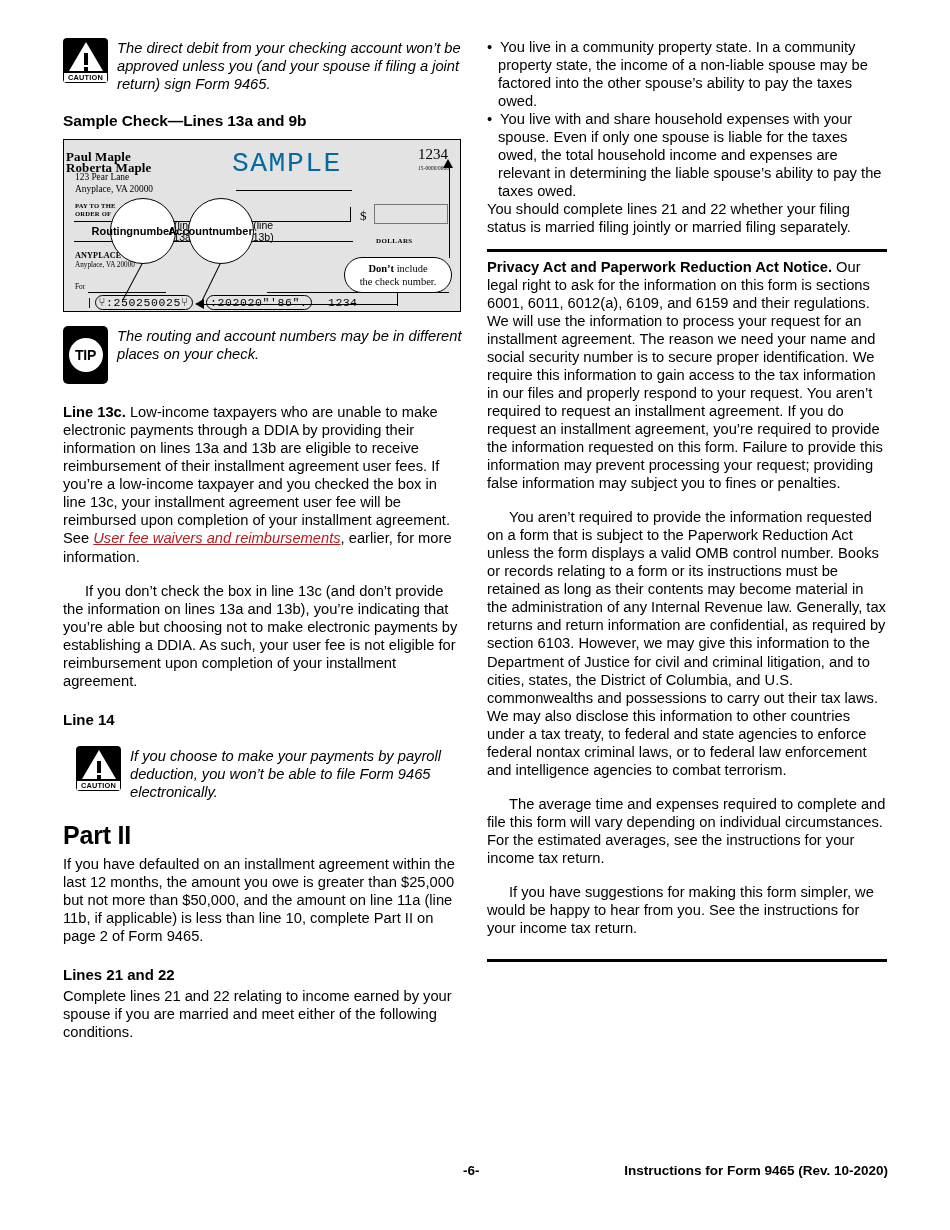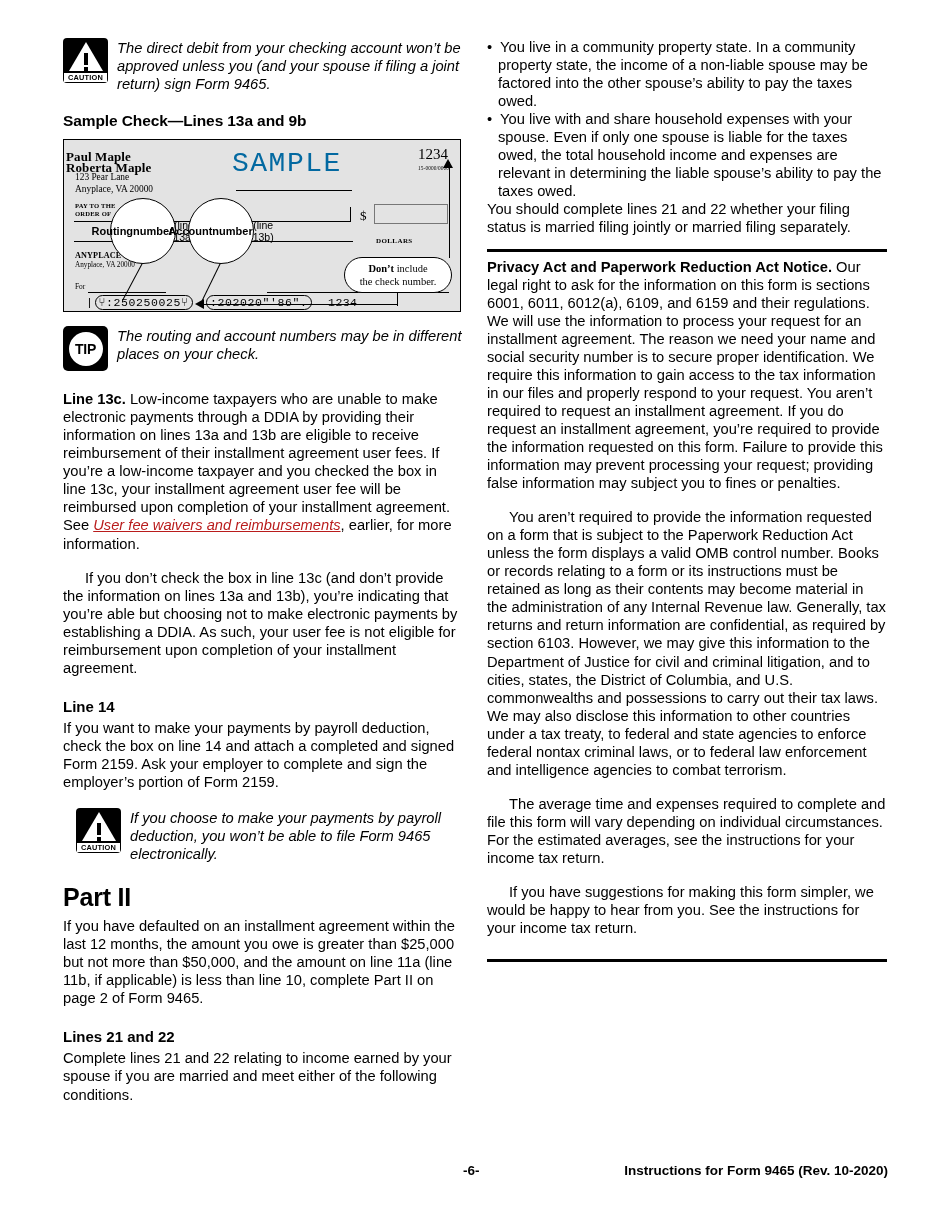--- a/index.html
+++ b/index.html
@@ -81,21 +81,21 @@
     text-align: center;
     font-size: 7.4px;
     font-weight: bold;
     letter-spacing: 0.2px;
     color: #000;
     background: #fff;
     line-height: 9px;
     margin: 0 1px;
   }
   .tip-icon {
-    width: 45px; height: 45px;
+    width: 45px; height: 58px;
     background: #000;
     border-radius: 5px;
     position: relative;
     flex: 0 0 45px;
   }
   .tip-icon .circ {
     position: absolute;
     left: 50%; top: 50%;
     transform: translate(-50%,-50%);
     width: 34px; height: 34px;
@@ -389,21 +389,20 @@
         <div class="circ">TIP</div>
       </div>
       <div class="txt">The routing and account numbers may be in different places on your check.</div>
     </div>
 
     <p class="body" style="margin-top:19px;"><span class="lead-bold">Line 13c.</span><span>  Low-income taxpayers who are unable to make electronic payments through a DDIA by providing their information on lines 13a and 13b are eligible to receive reimbursement of their installment agreement user fees. If you’re a low-income taxpayer and you checked the box in line 13c, your installment agreement user fee will be reimbursed upon completion of your installment agreement. See </span><a class="xref" href="#">User fee waivers and reimbursements</a><span>, earlier, for more information.</span></p>
 
     <p class="body indent gap-above">If you don’t check the box in line 13c (and don’t provide the information on lines 13a and 13b), you’re indicating that you’re able but choosing not to make electronic payments by establishing a DDIA. As such, your user fee is not eligible for reimbursement upon completion of your installment agreement.</p>
 
     <h3 class="sub" style="margin-top:20px;">Line 14</h3>
-    <p class="body" style="margin-top:3px;">If you want to make your payments by payroll deduction, check the box on line 14 and attach a completed and signed Form 2159. Ask your employer to complete and sign the employer’s portion of Form 2159.</p>
 
     <div class="callout" style="margin-top:17px; margin-left:13px;">
       <div class="caution-icon">
         <div class="tri"></div>
         <div class="bang"></div>
         <div class="word">CAUTION</div>
       </div>
       <div class="txt">If you choose to make your payments by payroll deduction, you won’t be able to file Form 9465 electronically.</div>
     </div>
 

